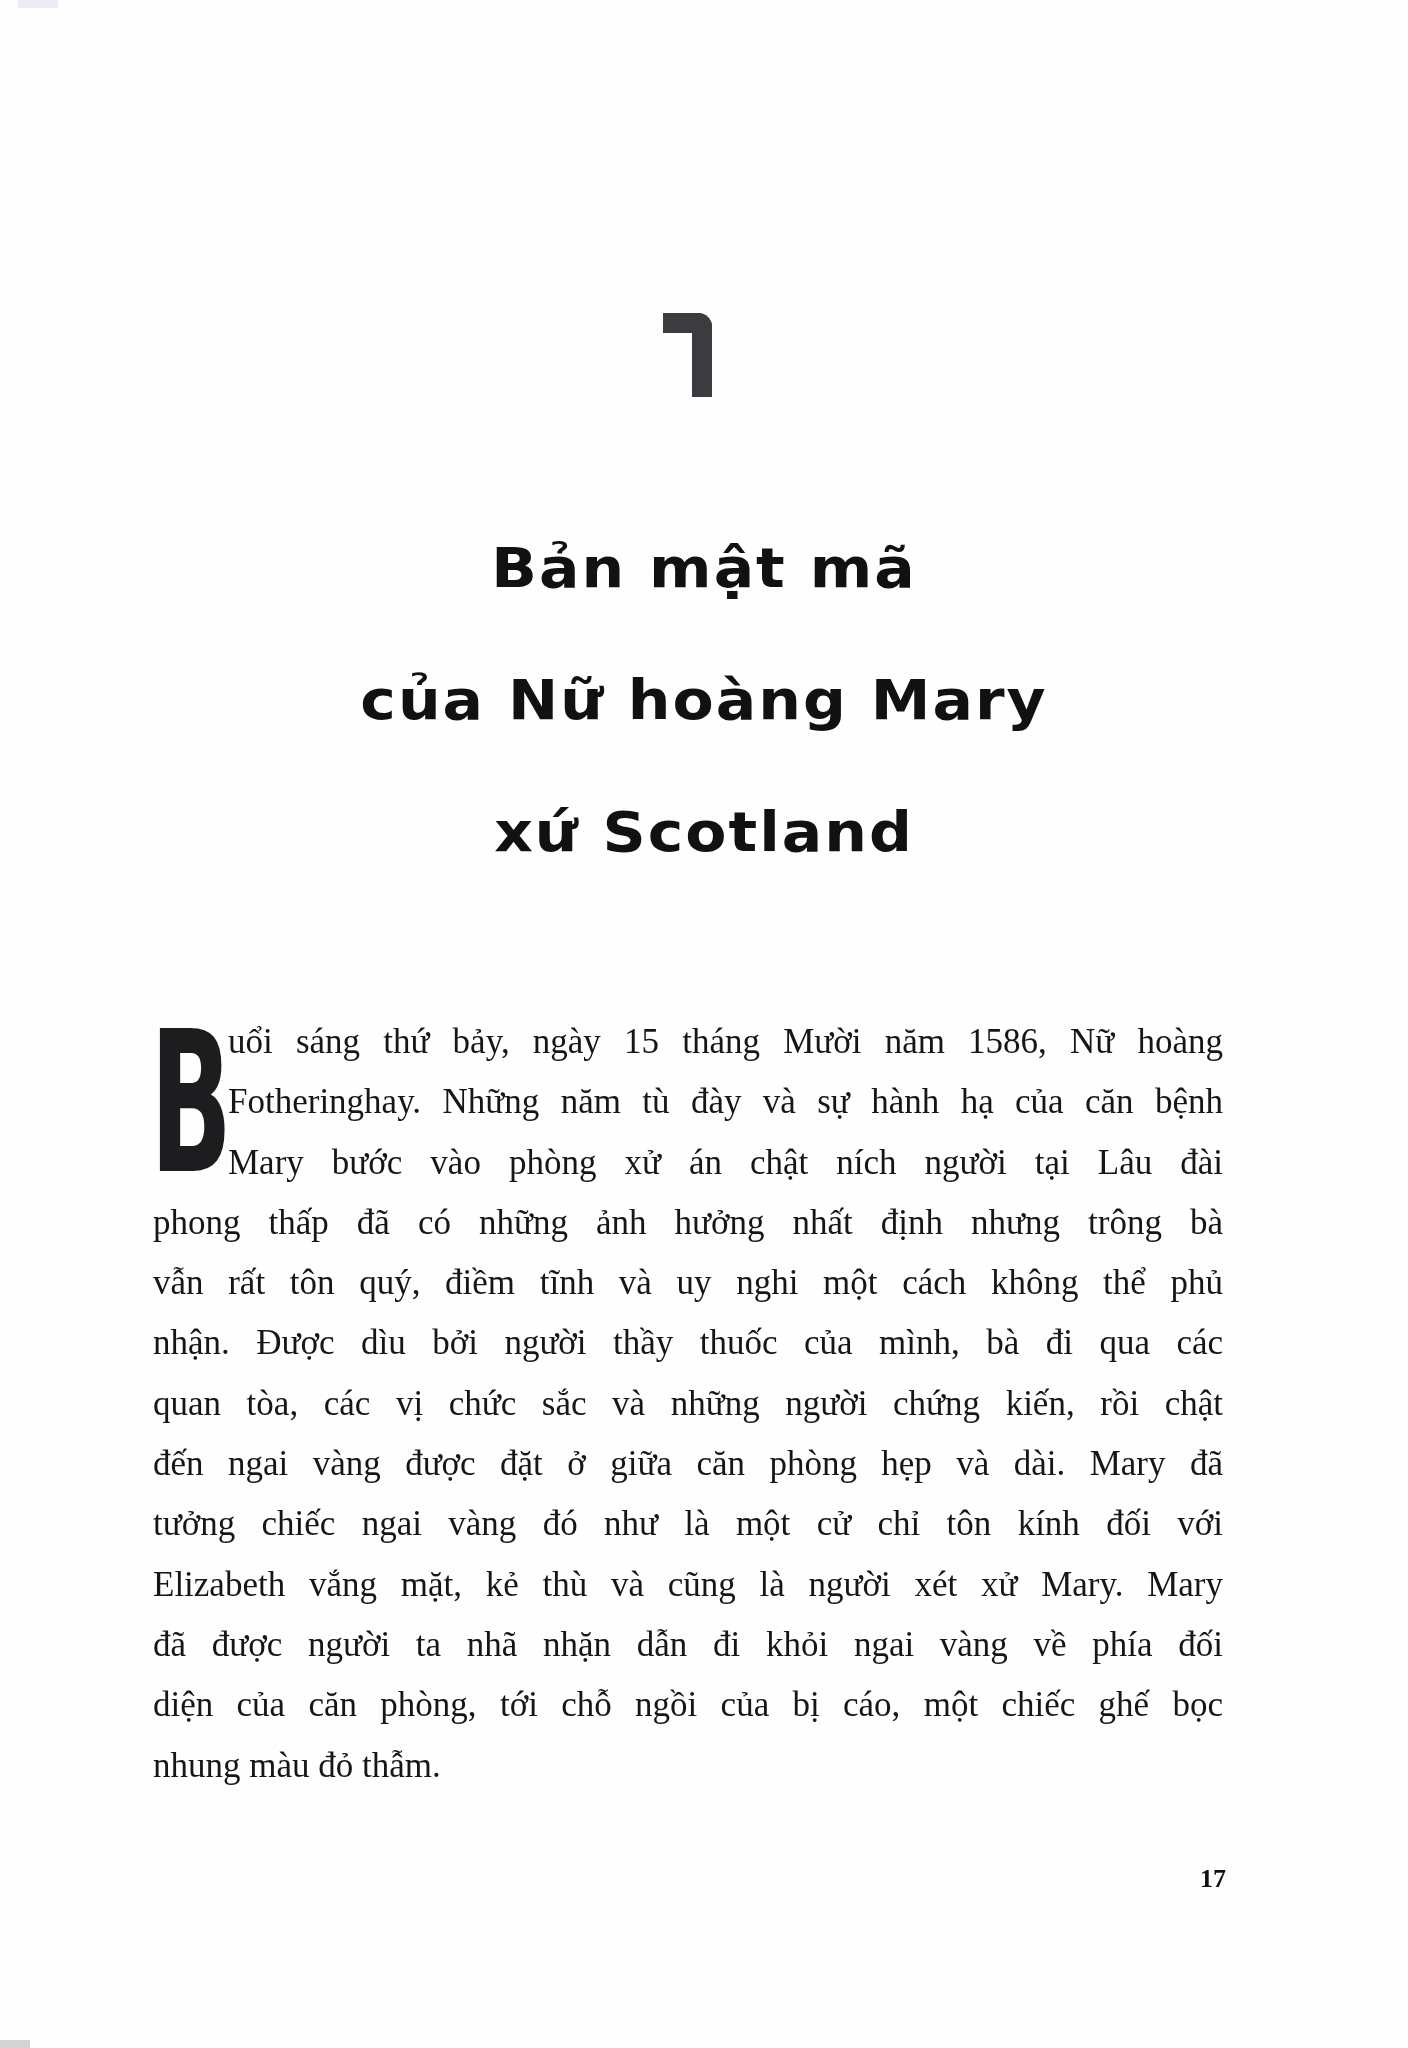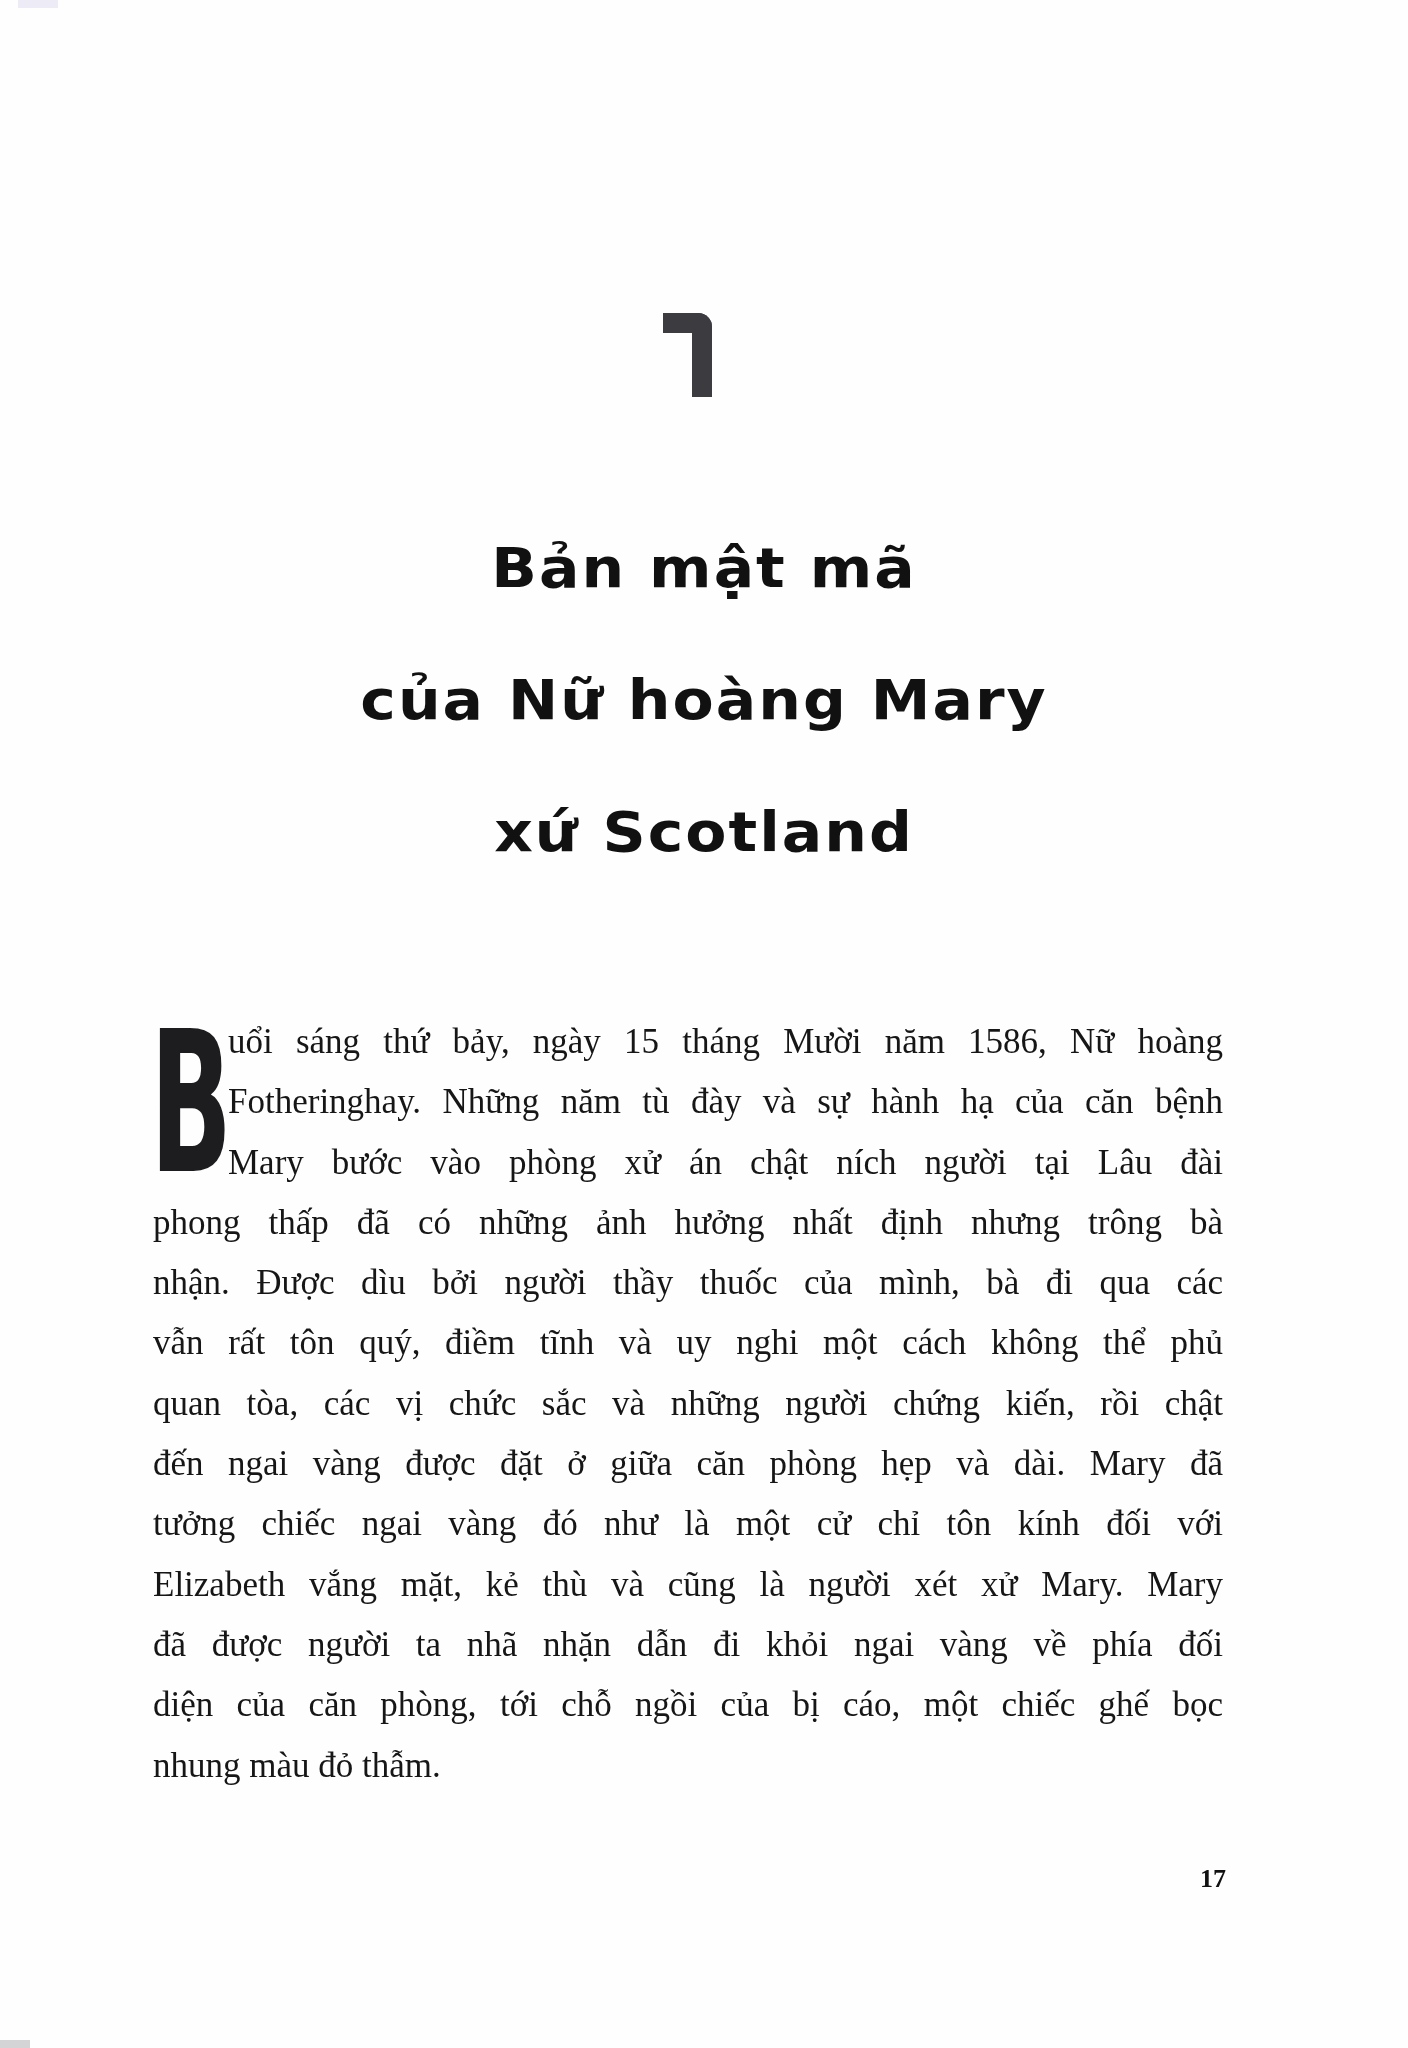--- a/index.html
+++ b/index.html
@@ -163,22 +163,22 @@
   </div>
 
   <div class="body-text">
     <div class="drop-cap">
       <span class="drop-cap-glyph">B</span>
     </div>
     <span class="line indented">uổi sáng thứ bảy, ngày 15 tháng Mười năm 1586, Nữ hoàng</span>
     <span class="line indented">Fotheringhay. Những năm tù đày và sự hành hạ của căn bệnh</span>
     <span class="line indented">Mary bước vào phòng xử án chật ních người tại Lâu đài</span>
     <span class="line">phong thấp đã có những ảnh hưởng nhất định nhưng trông bà</span>
+    <span class="line">vẫn rất tôn quý, điềm tĩnh và uy nghi một cách không thể phủ</span>
     <span class="line">nhận. Được dìu bởi người thầy thuốc của mình, bà đi qua các</span>
-    <span class="line">vẫn rất tôn quý, điềm tĩnh và uy nghi một cách không thể phủ</span>
     <span class="line">quan tòa, các vị chức sắc và những người chứng kiến, rồi chật</span>
     <span class="line">đến ngai vàng được đặt ở giữa căn phòng hẹp và dài. Mary đã</span>
     <span class="line">tưởng chiếc ngai vàng đó như là một cử chỉ tôn kính đối với</span>
     <span class="line">Elizabeth vắng mặt, kẻ thù và cũng là người xét xử Mary. Mary</span>
     <span class="line">đã được người ta nhã nhặn dẫn đi khỏi ngai vàng về phía đối</span>
     <span class="line">diện của căn phòng, tới chỗ ngồi của bị cáo, một chiếc ghế bọc</span>
     <span class="line last">nhung màu đỏ thẫm.</span>
   </div>
 
   <div class="page-number">17</div>

